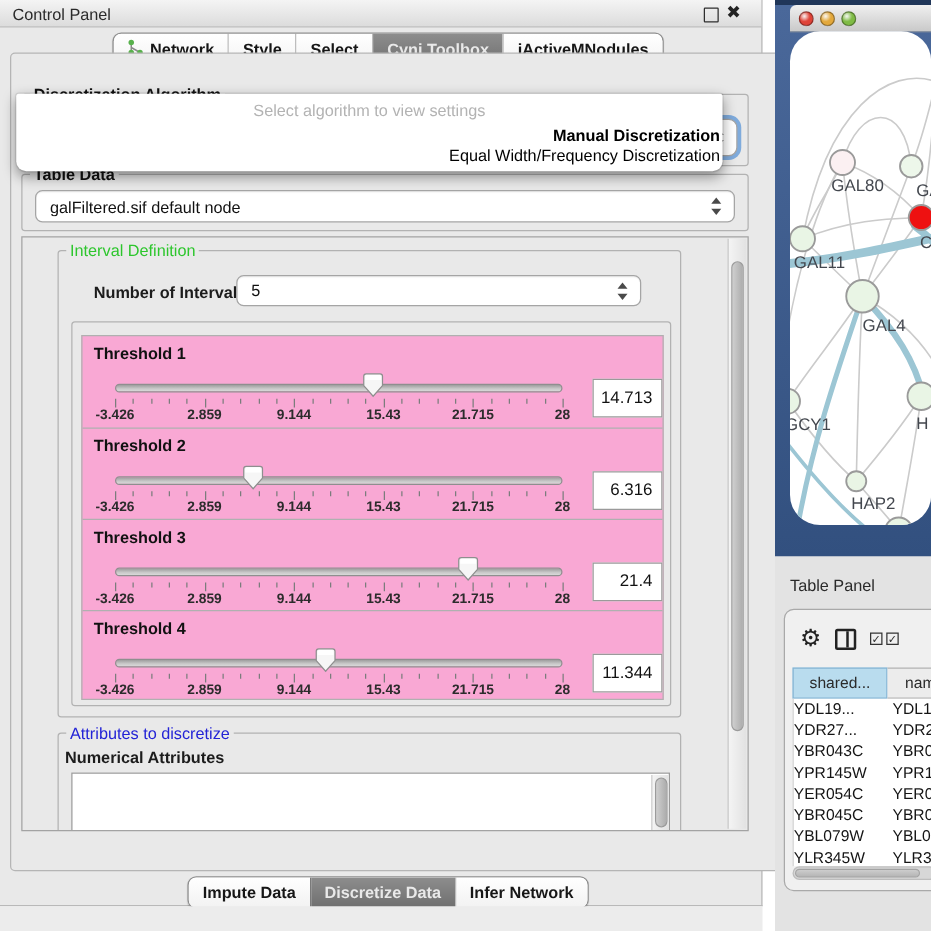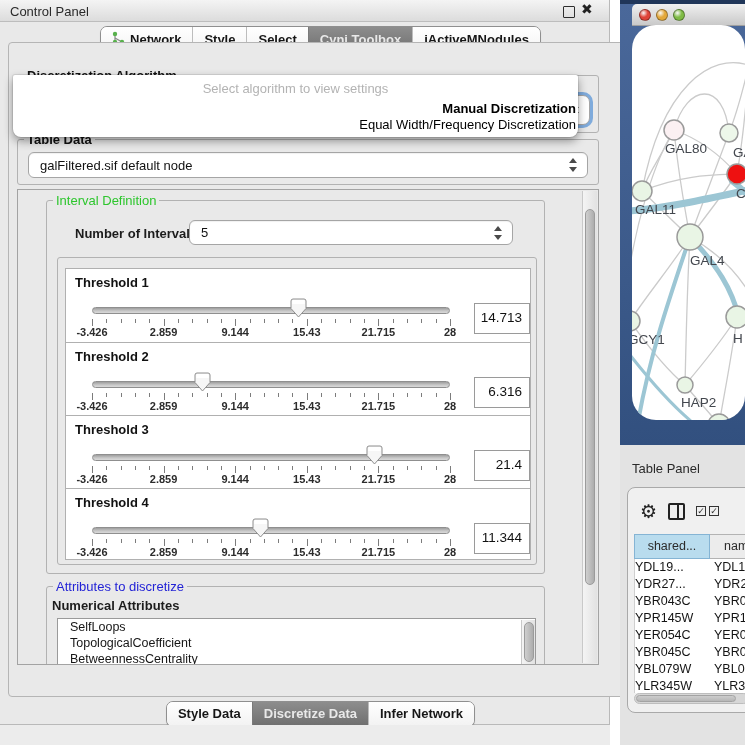--- a/index.html
+++ b/index.html
@@ -8,21 +8,21 @@
          -webkit-font-smoothing:antialiased;}
   
   .cp{position:absolute;left:0;top:0;width:610px;height:725px;background:#e9e9e9;
       border-right:1px solid #b9b9b9;border-bottom:1px solid #b9b9b9;box-sizing:border-box;}
   .cp-titlebar{position:absolute;left:0;top:0;width:100%;height:22px;
       background:linear-gradient(#f4f4f4,#dcdcdc);border-bottom:1px solid #bdbdbd;box-sizing:border-box;}
   .cp-title{position:absolute;left:10px;top:4px;font-size:13px;color:#2a2a2a;}
   .float-icon{position:absolute;left:563px;top:6px;width:10px;height:10px;border:1.6px solid #2e2e2e;border-radius:1px;}
   .close-icon{position:absolute;left:581px;top:1px;font-size:14px;font-weight:bold;color:#222;}
   
-  .tabrow{position:absolute;left:16px;width:100%;display:flex;justify-content:center;}
+  .tabrow{position:absolute;left:6px;width:100%;display:flex;justify-content:center;}
   .tabrow.top{top:26px;}
   .tabrow.bot{top:701px;}
   .tabgroup{display:inline-flex;border:1px solid #8f8f8f;border-radius:7px;overflow:hidden;
       background:#fff;box-shadow:0 1px 1px rgba(0,0,0,.15);}
   .tab{padding:4px 11px 5px;font-size:13px;font-weight:bold;color:#161616;background:linear-gradient(#ffffff,#f2f2f2);
       border-left:1px solid #bdbdbd;display:flex;align-items:center;gap:5px;cursor:default;white-space:nowrap;}
   .tab:first-child{border-left:none;}
   .tab.sel{background:linear-gradient(#8d8d8d,#6f6f6f);color:#e9e9e9;border-left-color:#7a7a7a;}
   
   .content-border{position:absolute;left:8px;top:42px;width:648px;height:655px;
@@ -48,21 +48,21 @@
       border-radius:2px 2px 8px 8px;box-shadow:0 4px 10px rgba(0,0,0,.4),0 0 0 1px rgba(0,0,0,.08);z-index:60;}
   .popup .ph{display:block;text-align:center;color:#b3b3b3;font-size:13px;padding-top:6px;height:20px;}
   .popup .item{display:block;font-size:13px;color:#000;padding:0 2px;height:16px;line-height:16px;white-space:nowrap;text-align:right;}
   .popup .item.b{font-weight:bold;}
   
   .scrollpane{position:absolute;left:16px;top:146px;width:582px;height:476px;
       border:1px solid #a3a3a3;background:#e9e9e9;overflow:hidden;box-sizing:border-box;}
   .vsb{position:absolute;top:1px;bottom:1px;width:15px;background:linear-gradient(90deg,#f4f4f4,#e2e2e2);border-left:1px solid #c9c9c9;box-sizing:border-box;}
   .vsb .thumb{position:absolute;left:2px;width:10px;border-radius:5px;background:linear-gradient(90deg,#cfcfcf,#adadad);border:1px solid #9b9b9b;box-sizing:border-box;}
   
-  .throws{position:absolute;border:1px solid #b0b0b0;box-sizing:border-box;background:#ffffff;}
+  .throws{position:absolute;border:1px solid #b0b0b0;box-sizing:border-box;background:#f9a8d4;}
   .th-row{position:relative;height:73px;border-top:1px solid #b0b0b0;box-sizing:border-box;}
   .th-row:first-child{border-top:none;}
   .th-label{position:absolute;left:9px;top:6px;font-size:13px;font-weight:bold;color:#111;}
   .track{position:absolute;left:26px;top:38px;width:358px;height:7px;border-radius:4px;
       background:linear-gradient(#9e9e9e,#c9c9c9 60%,#d9d9d9);border:1px solid #8f8f8f;box-sizing:border-box;}
   .tick{position:absolute;top:50px;width:1px;height:4px;background:#7c7c7c;}
   .tick.major{height:7px;}
   .tlab{position:absolute;top:57px;transform:translateX(-50%);font-size:11px;font-weight:bold;color:#2c2c2c;white-space:nowrap;}
   .thumbsvg{position:absolute;top:29px;z-index:3;}
   .valbox{position:absolute;left:408px;top:34px;width:56px;height:31px;background:#fff;
@@ -342,25 +342,20 @@
                   <div class="valbox">11.344</div>
                 </div>
               </div>
           </div>
         </div>
 
         <div class="groupbox" style="left:28px;top:396px;width:499px;height:92px;">
           <span class="glabel blue">Attributes to discretize</span>
           <span style="position:absolute;left:5px;top:11px;font-size:13px;font-weight:bold;">Numerical Attributes</span>
           <div class="listbox" style="left:10px;top:31px;width:479px;height:56px;">
-            <div>
-                <div class="li">SelfLoops</div>
-                <div class="li">TopologicalCoefficient</div>
-                <div class="li">BetweennessCentrality</div>
-              </div>
             <div class="vsb" style="right:0;left:auto;width:14px;">
               <div class="thumb" style="top:2px;height:40px;"></div>
             </div>
           </div>
         </div>
 
         <div class="vsb" style="right:1px;">
           <div class="thumb" style="top:18px;height:376px;"></div>
         </div>
       </div>
@@ -370,21 +365,21 @@
 
     <div class="popup">
       <span class="ph">Select algorithm to view settings</span>
       <span class="item b">Manual Discretization</span>
       <span class="item">Equal Width/Frequency Discretization</span>
     </div>
 
     <div class="tabrow bot">
       <div class="tabgroup">
         <div class="tab">
-            <span>Style Data</span>
+            <span>Impute Data</span>
           </div>
         <div class="tab sel">
             <span>Discretize Data</span>
           </div>
         <div class="tab">
             <span>Infer Network</span>
           </div>
       </div>
     </div>
   </div>

